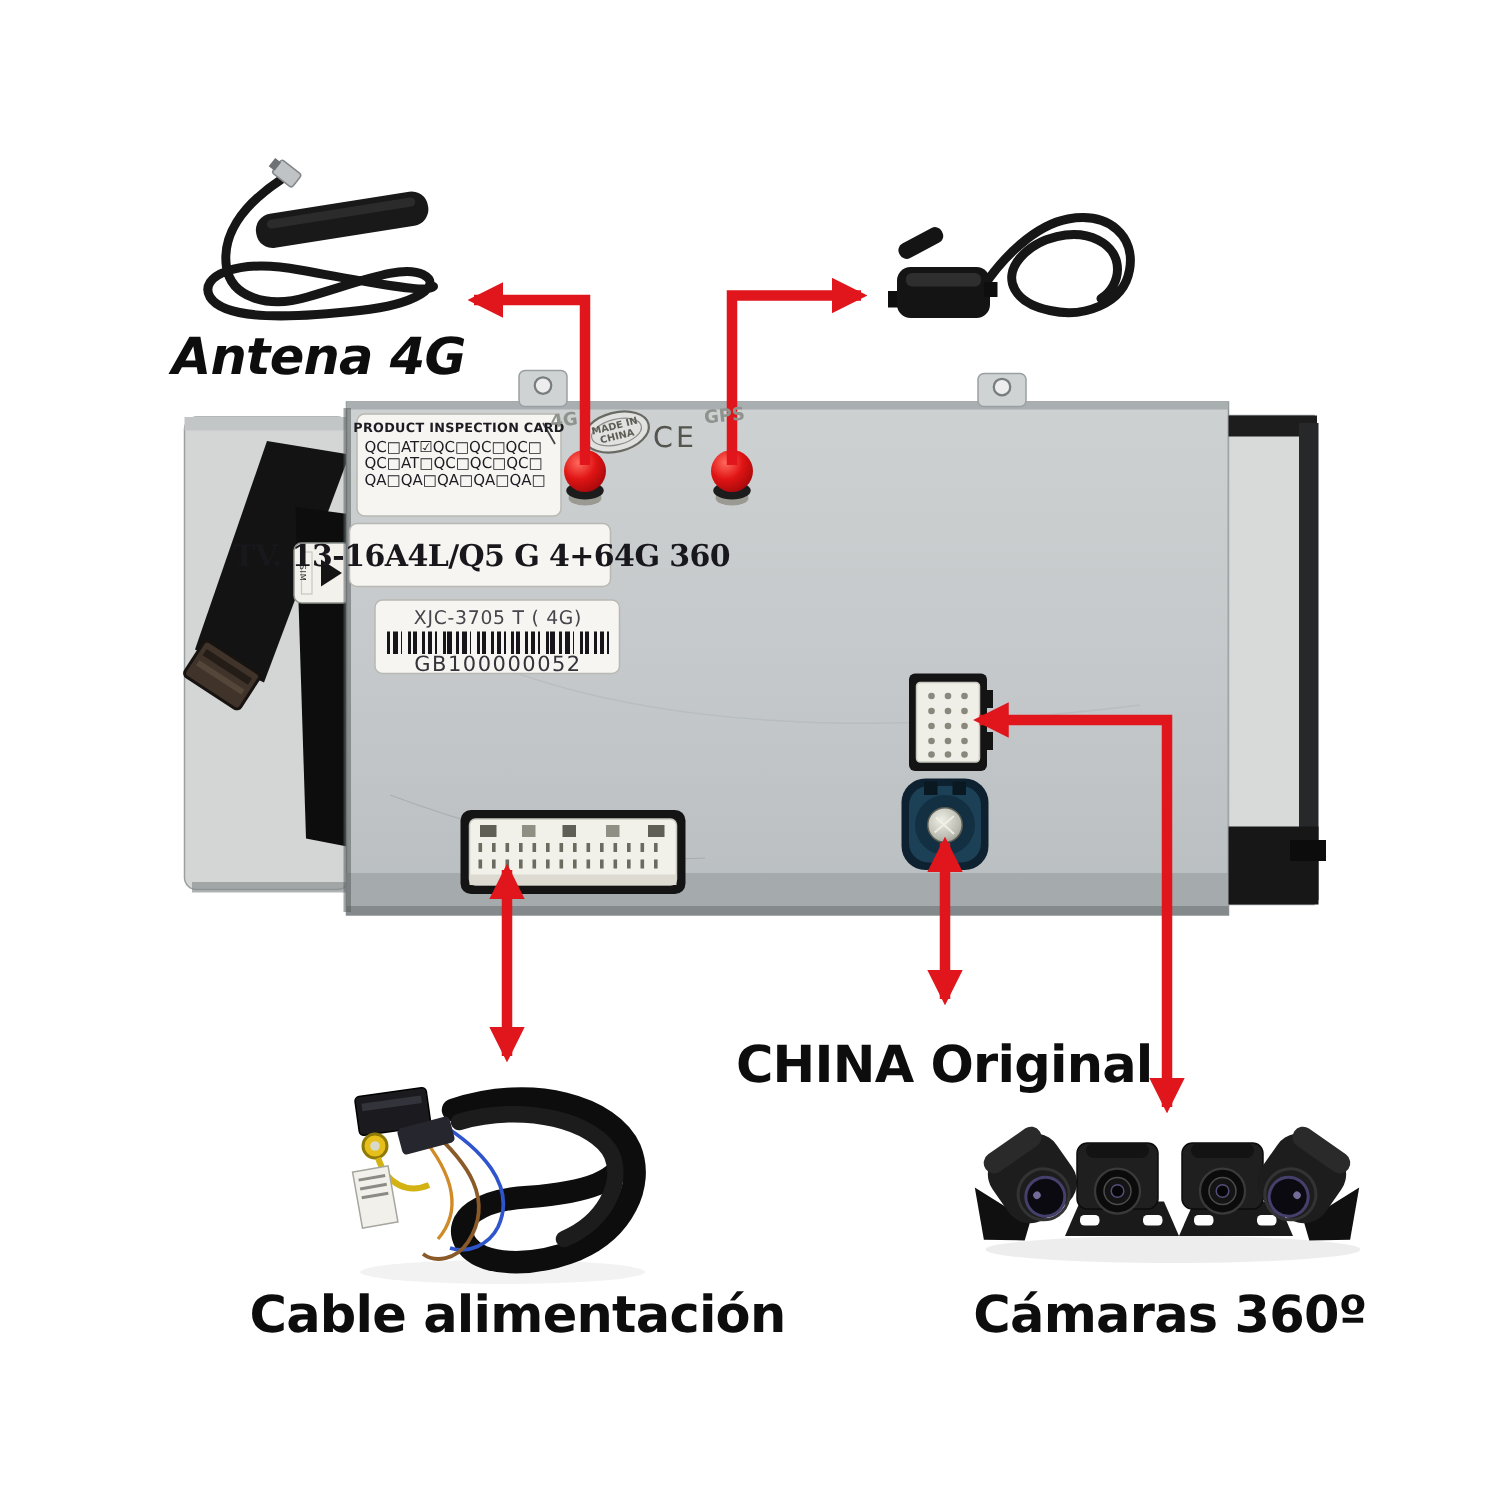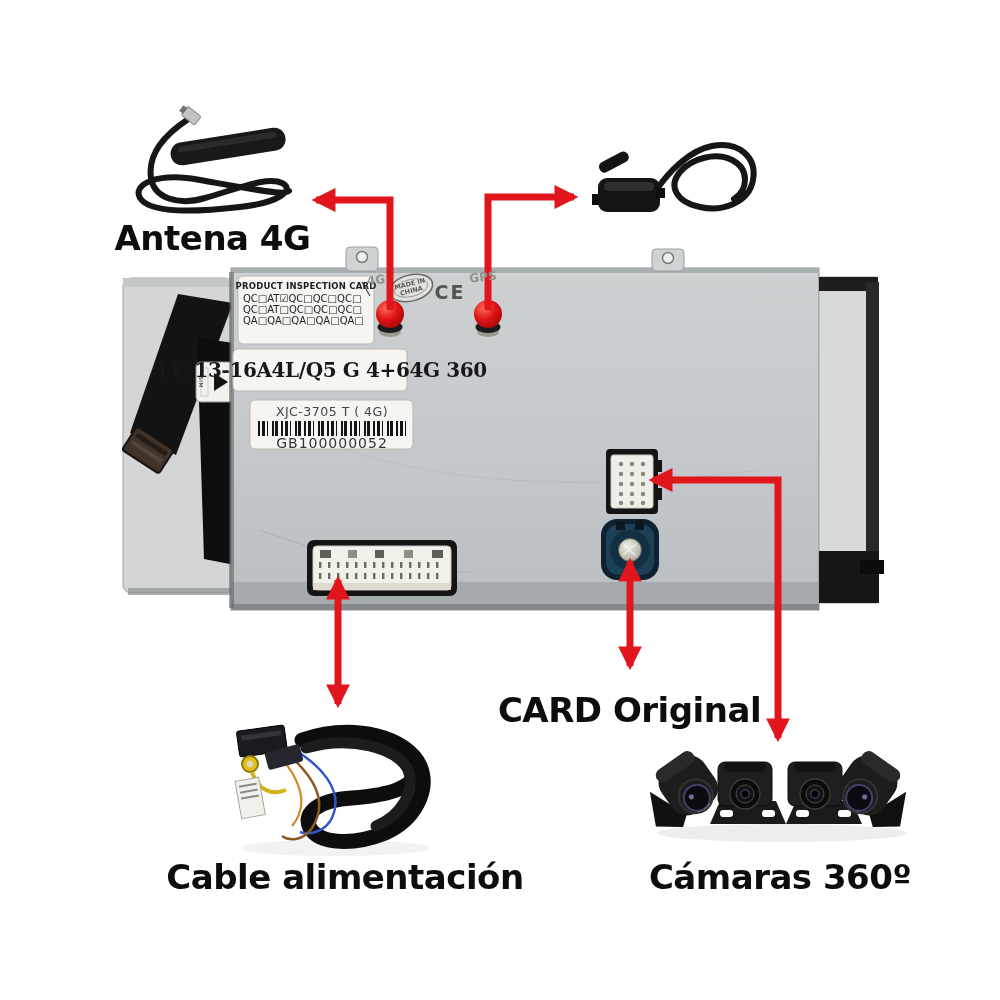--- a/index.html
+++ b/index.html
@@ -18,21 +18,21 @@
   .serialcode{font-size:14px;color:#33333a;letter-spacing:1px;}
   .barcode{position:absolute;left:258px;top:421px;width:148px;height:15px;
      background:repeating-linear-gradient(90deg,
        #15151a 0 2px,transparent 2px 4px,
        #15151a 4px 7px,transparent 7px 9px,
        #15151a 9px 10px,transparent 10px 14px,
        #15151a 14px 16px,transparent 16px 17px,
        #15151a 17px 20px,transparent 20px 23px);}
   .stamp{color:#5d5d55;font-weight:bold;text-align:center;line-height:7px;font-size:6.5px;
          transform:rotate(-14deg);display:block;}
-  .ce{font-size:19px;font-weight:bold;color:#45453f;letter-spacing:2px;opacity:.88;}
+  .ce{font-size:19px;font-weight:normal;color:#45453f;letter-spacing:2px;opacity:.88;}
   .portlbl{font-size:12px;color:#8e938d;font-weight:bold;transform:rotate(-6deg);}
   .simlbl{font-size:5.5px;color:#2a2a2a;transform:rotate(90deg);letter-spacing:.5px;}
 </style>
 </head>
 <body>
 
 <div id="stage">
 
   <svg id="gfx" viewBox="0 0 1000 1000">
     <defs>
@@ -300,22 +300,22 @@
 
     <g stroke="#e0161c" stroke-width="7" fill="none" stroke-linejoin="miter">
       <path d="M390,310 L390,200 L316,200" marker-end="url(#ah)"></path>
       <path d="M488,310 L488,197 L574,197" marker-end="url(#ah)"></path>
       <path d="M338,580 L338,704" marker-start="url(#ah)" marker-end="url(#ah)"></path>
       <path d="M630,562 L630,666" marker-start="url(#ah)" marker-end="url(#ah)"></path>
       <path d="M653,480 L778,480 L778,738" marker-start="url(#ah)" marker-end="url(#ah)"></path>
     </g>
   </svg>
 
-  <div class="txt biglabel" style="left:105px;top:217px;width:215px;height:42px;">Antena 4G</div>
-  <div class="txt biglabel" style="left:492px;top:687px;width:275px;height:46px;">CARD Original</div>
+  <div class="txt biglabel" style="left:105px;top:217px;width:215px;height:42px;font-style:italic;">Antena 4G</div>
+  <div class="txt biglabel" style="left:492px;top:687px;width:275px;height:46px;">CHINA Original</div>
   <div class="txt biglabel" style="left:150px;top:854px;width:390px;height:46px;">Cable alimentación</div>
   <div class="txt biglabel" style="left:642px;top:854px;width:276px;height:46px;">Cámaras 360º</div>
 
   <div class="txt cardtxt card-title" style="left:240px;top:280px;width:132px;height:12px;">PRODUCT INSPECTION CARD</div>
   <div class="txt cardtxt card-row" style="left:243px;top:293px;width:128px;height:11px;">QC□AT☑QC□QC□QC□</div>
   <div class="txt cardtxt card-row" style="left:243px;top:304px;width:128px;height:11px;">QC□AT□QC□QC□QC□</div>
   <div class="txt cardtxt card-row" style="left:243px;top:315px;width:128px;height:11px;">QA□QA□QA□QA□QA□</div>
 
   <div class="txt" style="left:395px;top:280px;width:32px;height:16px;flex-direction:column;">
     <span class="stamp"><span>MADE IN</span><br><span>CHINA</span></span>

